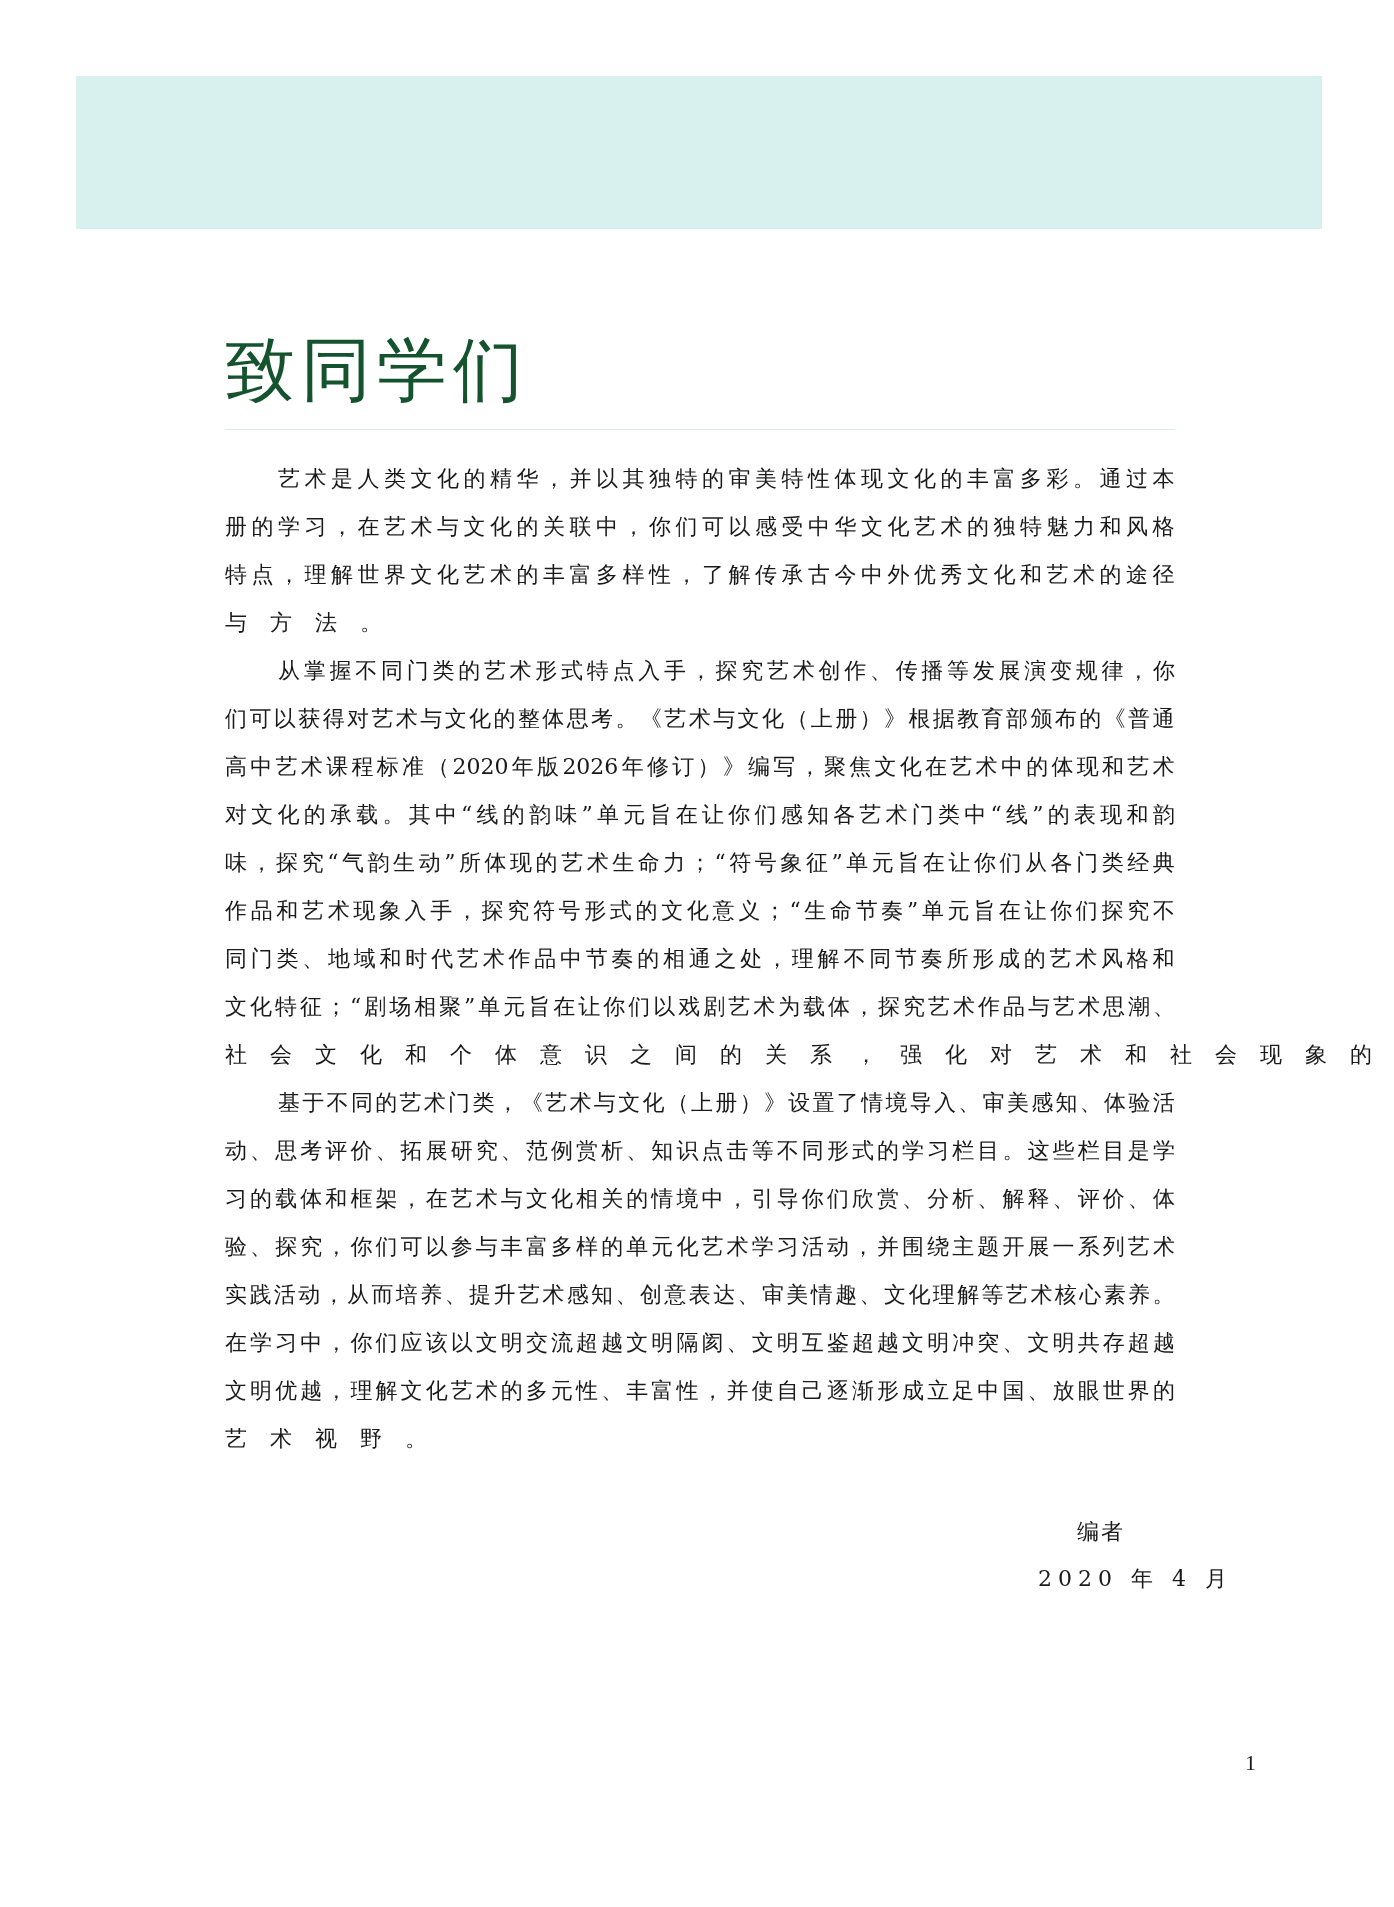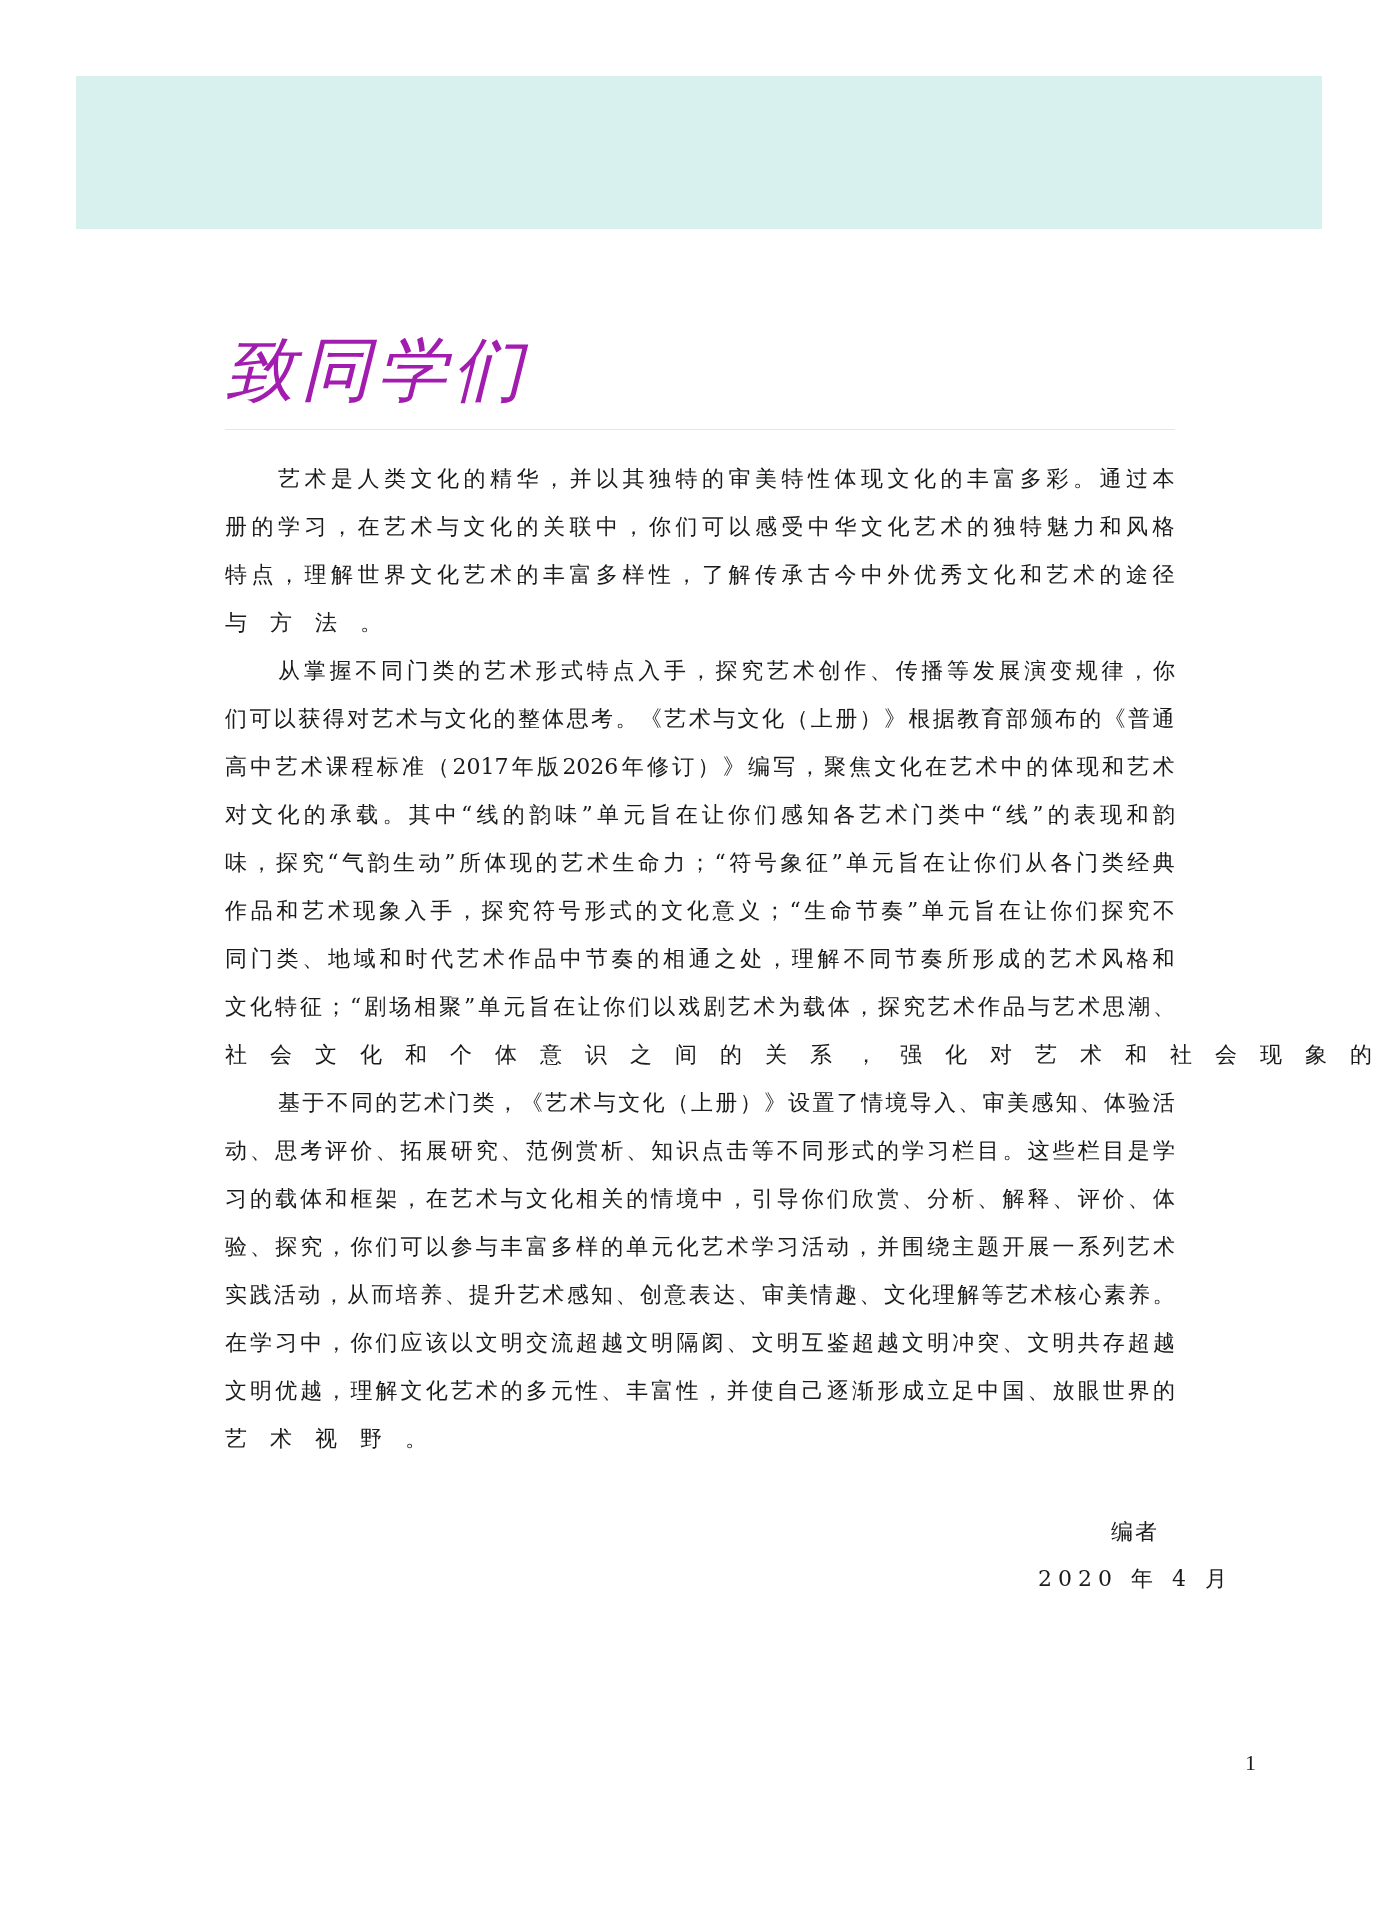--- a/index.html
+++ b/index.html
@@ -1,25 +1,25 @@
 <!DOCTYPE html>
 <html><head>
 <meta charset="utf-8">
 <style>
   html,body{margin:0;padding:0;background:#ffffff;}
   body{width:1394px;height:1907px;position:relative;overflow:hidden;font-family:"DejaVu Serif","Liberation Serif",serif;color:#1a1a1a;}
   .band{position:absolute;left:76px;top:76px;width:1246px;height:153px;background:#d9f1ee;}
-  .title{position:absolute;left:225px;top:330px;font-size:70px;line-height:80px;color:#a21caf;letter-spacing:6px;font-family:"DejaVu Sans","Liberation Sans",sans-serif;font-weight:300;font-style:italic;}
+  .title{position:absolute;left:225px;top:330px;font-size:70px;line-height:80px;color:#14532d;letter-spacing:6px;font-family:"DejaVu Sans","Liberation Sans",sans-serif;font-weight:300;}
   .rule{position:absolute;left:225px;top:429px;width:950px;height:1px;background:#dcecee;}
   .body{position:absolute;left:225px;top:455px;width:950px;}
   .line{height:48px;line-height:48px;font-size:22px;white-space:nowrap;display:flex;justify-content:space-between;}
   .line.indent{padding-left:53px;}
   .line.last{justify-content:flex-start;gap:23px;}
   .line span.ch{display:inline-block;}
-  .sign{position:absolute;left:1077px;top:1516px;font-size:22px;line-height:32px;letter-spacing:2px;margin-left:34px;}
+  .sign{position:absolute;left:1077px;top:1516px;font-size:22px;line-height:32px;letter-spacing:2px;}
   .date{position:absolute;left:1038px;top:1563px;font-size:22px;line-height:32px;letter-spacing:6px;}
   .pageno{position:absolute;left:1245px;top:1748px;font-size:22px;line-height:30px;font-family:"Liberation Serif",serif;}
 </style>
 </head>
 <body>
 
 <div class="band"></div>
 <div class="title">致同学们</div>
 <div class="rule"></div>
 
@@ -223,21 +223,21 @@
     <div class="line">
       <span class="ch">高</span>
       <span class="ch">中</span>
       <span class="ch">艺</span>
       <span class="ch">术</span>
       <span class="ch">课</span>
       <span class="ch">程</span>
       <span class="ch">标</span>
       <span class="ch">准</span>
       <span class="ch">（</span>
-      <span class="ch">2017</span>
+      <span class="ch">2020</span>
       <span class="ch">年</span>
       <span class="ch">版</span>
       <span class="ch">2026</span>
       <span class="ch">年</span>
       <span class="ch">修</span>
       <span class="ch">订</span>
       <span class="ch">）</span>
       <span class="ch">》</span>
       <span class="ch">编</span>
       <span class="ch">写</span>

